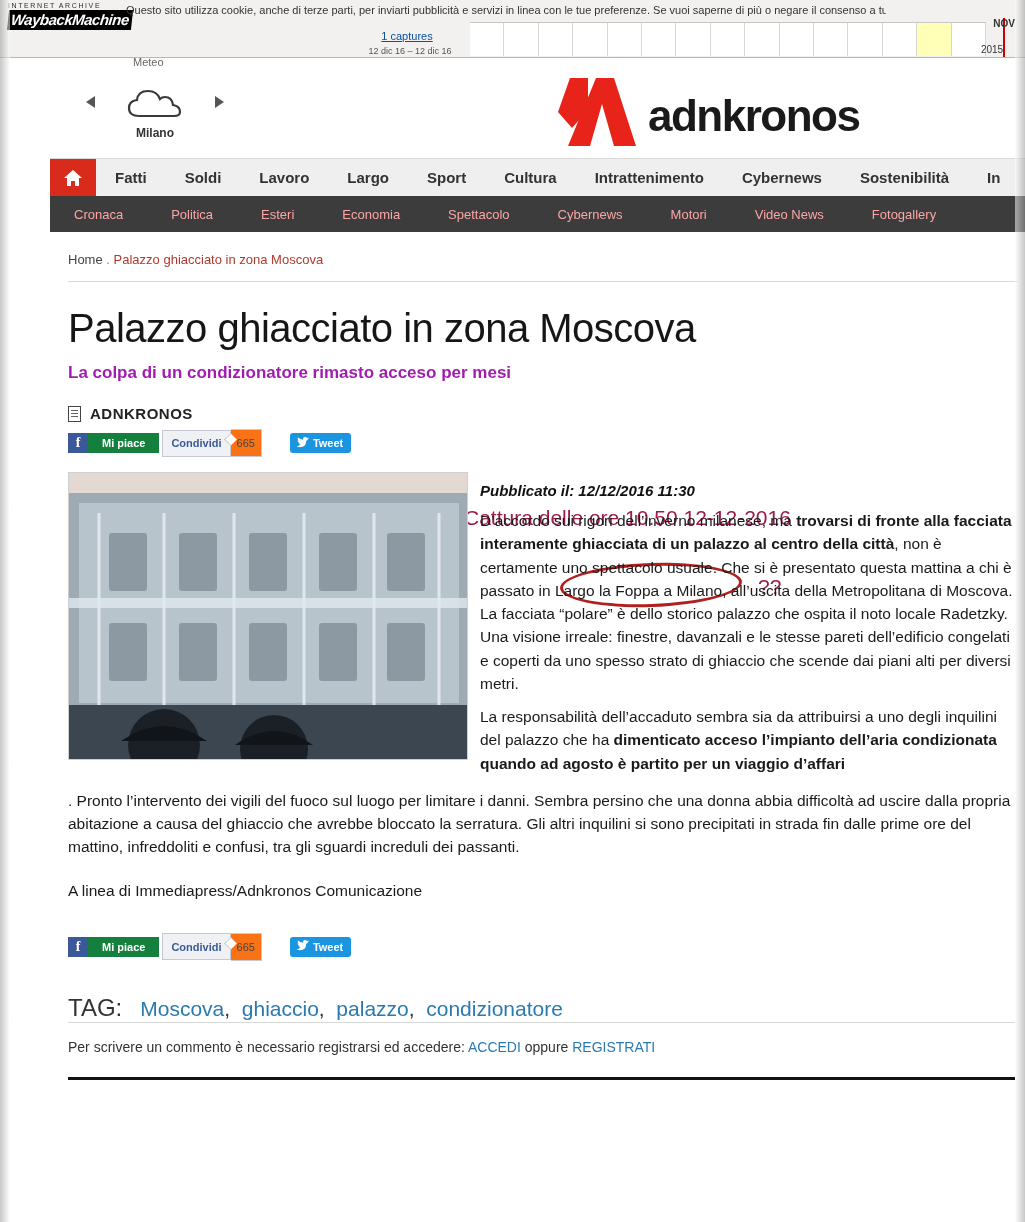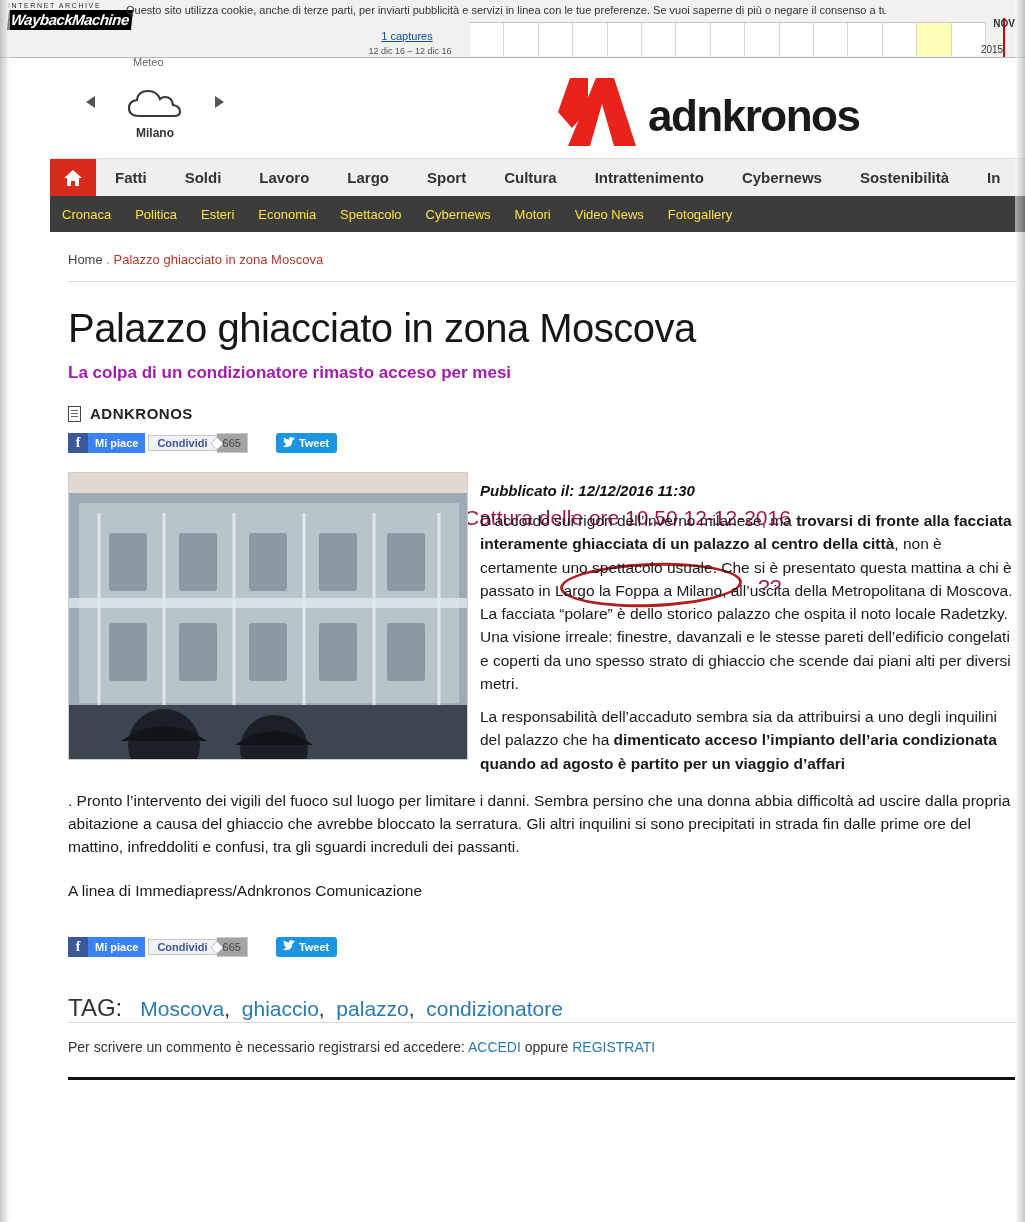--- a/index.html
+++ b/index.html
@@ -226,23 +226,23 @@
   }
   .subnav {
     height: 36px;
     background: #3c3c3c;
     margin-left: 50px;
     display: flex;
     align-items: center;
     padding-left: 0;
   }
   .subnav .item {
-    color: #fde047;
+    color: #fca5a5;
     font-size: 13px;
-    padding: 0 12px;
+    padding: 0 24px;
     white-space: nowrap;
   }
 
   .content {
     margin: 0 auto;
     width: 1005px;
     padding: 0 0 0 0;
   }
   .breadcrumb {
     margin: 20px 0 0 58px;
@@ -307,40 +307,40 @@
   .fb-like .f {
     background: #3b5998;
     color: #fff;
     width: 20px;
     display: flex; align-items: center; justify-content: center;
     font-weight: bold;
     font-family: "Liberation Serif", serif;
     font-size: 14px;
   }
   .fb-like .lbl {
-    background: #3b82f6;
+    background: #15803d;
     color: #fff;
-    padding: 0 7px;
+    padding: 0 14px;
     display: flex; align-items: center;
     font-weight: bold;
   }
   .fb-share {
     margin-left: 3px;
-    height: 16px;
+    height: 27px;
     background: #f0f1f4;
     border: 1px solid #c6c9d2;
     color: #3b5998;
     font-size: 11px;
     font-weight: bold;
     padding: 0 8px;
     display: flex; align-items: center;
   }
   .fb-count {
-    height: 20px;
-    background: #a3a3a3;
+    height: 28px;
+    background: #f97316;
     border: 1px solid #c6c9d2;
     border-left: none;
     color: #444;
     font-size: 11px;
     padding: 0 6px;
     display: flex; align-items: center;
     position: relative;
   }
   .fb-count:before {
     content: "";

